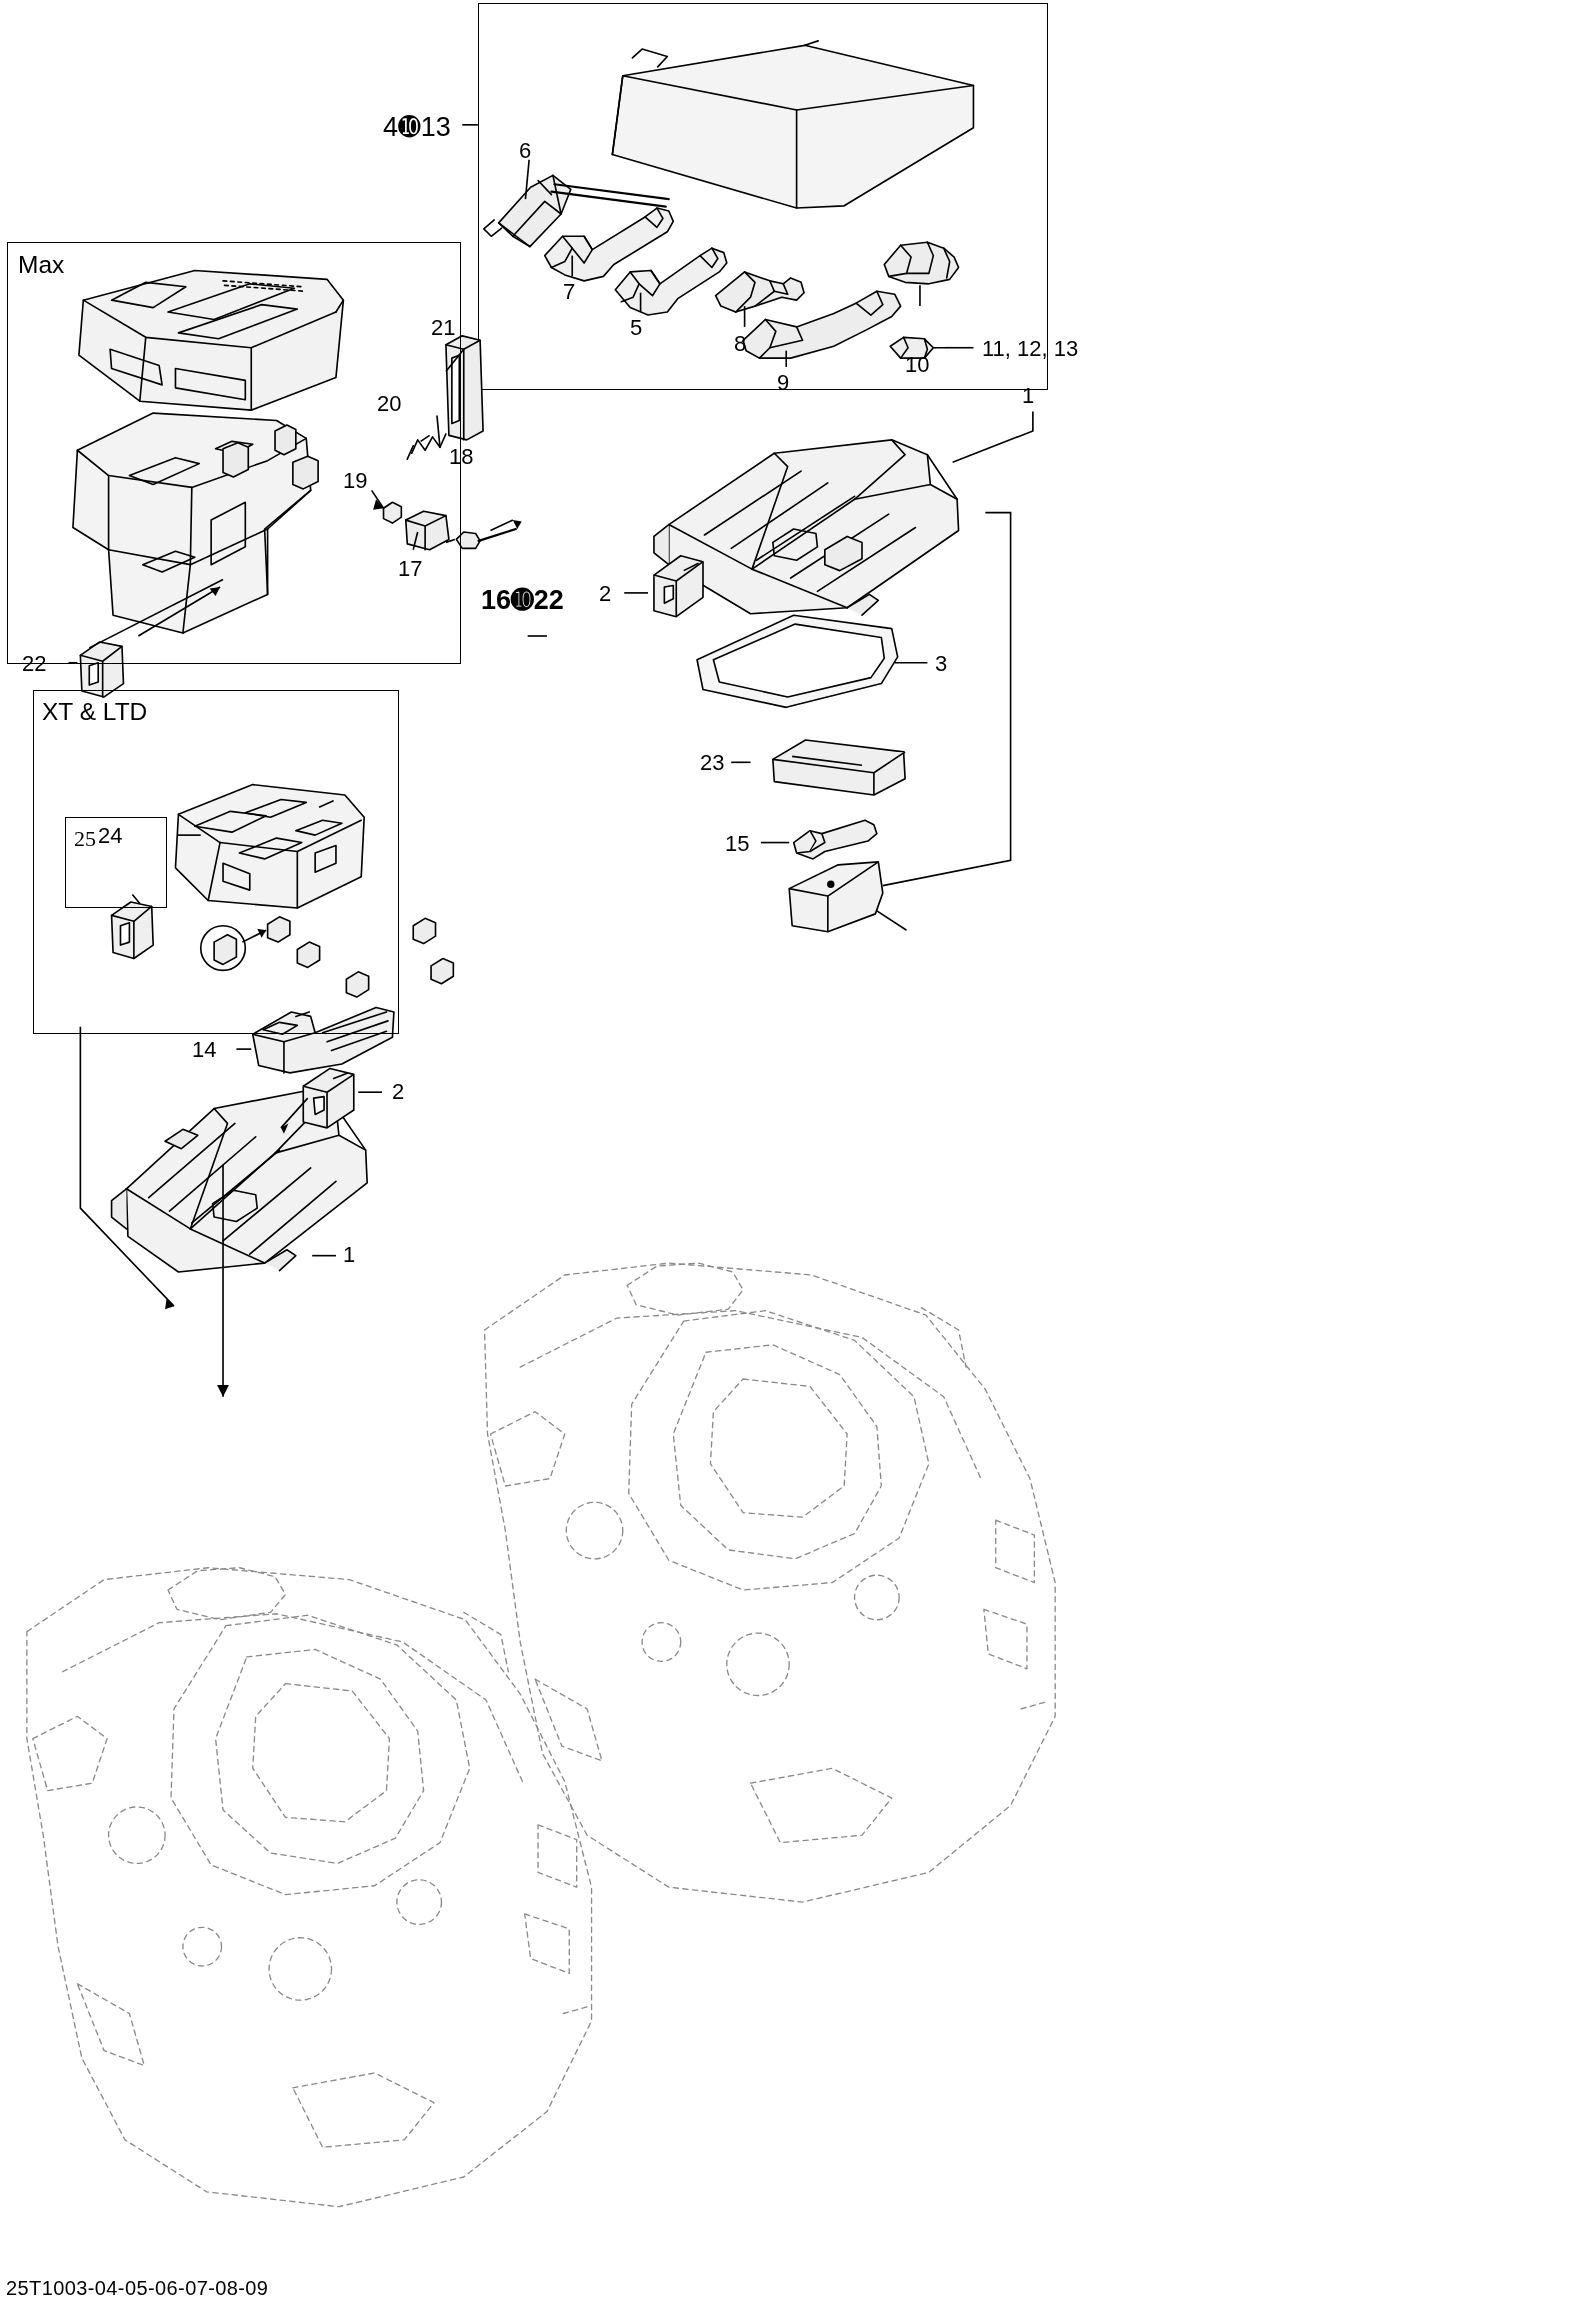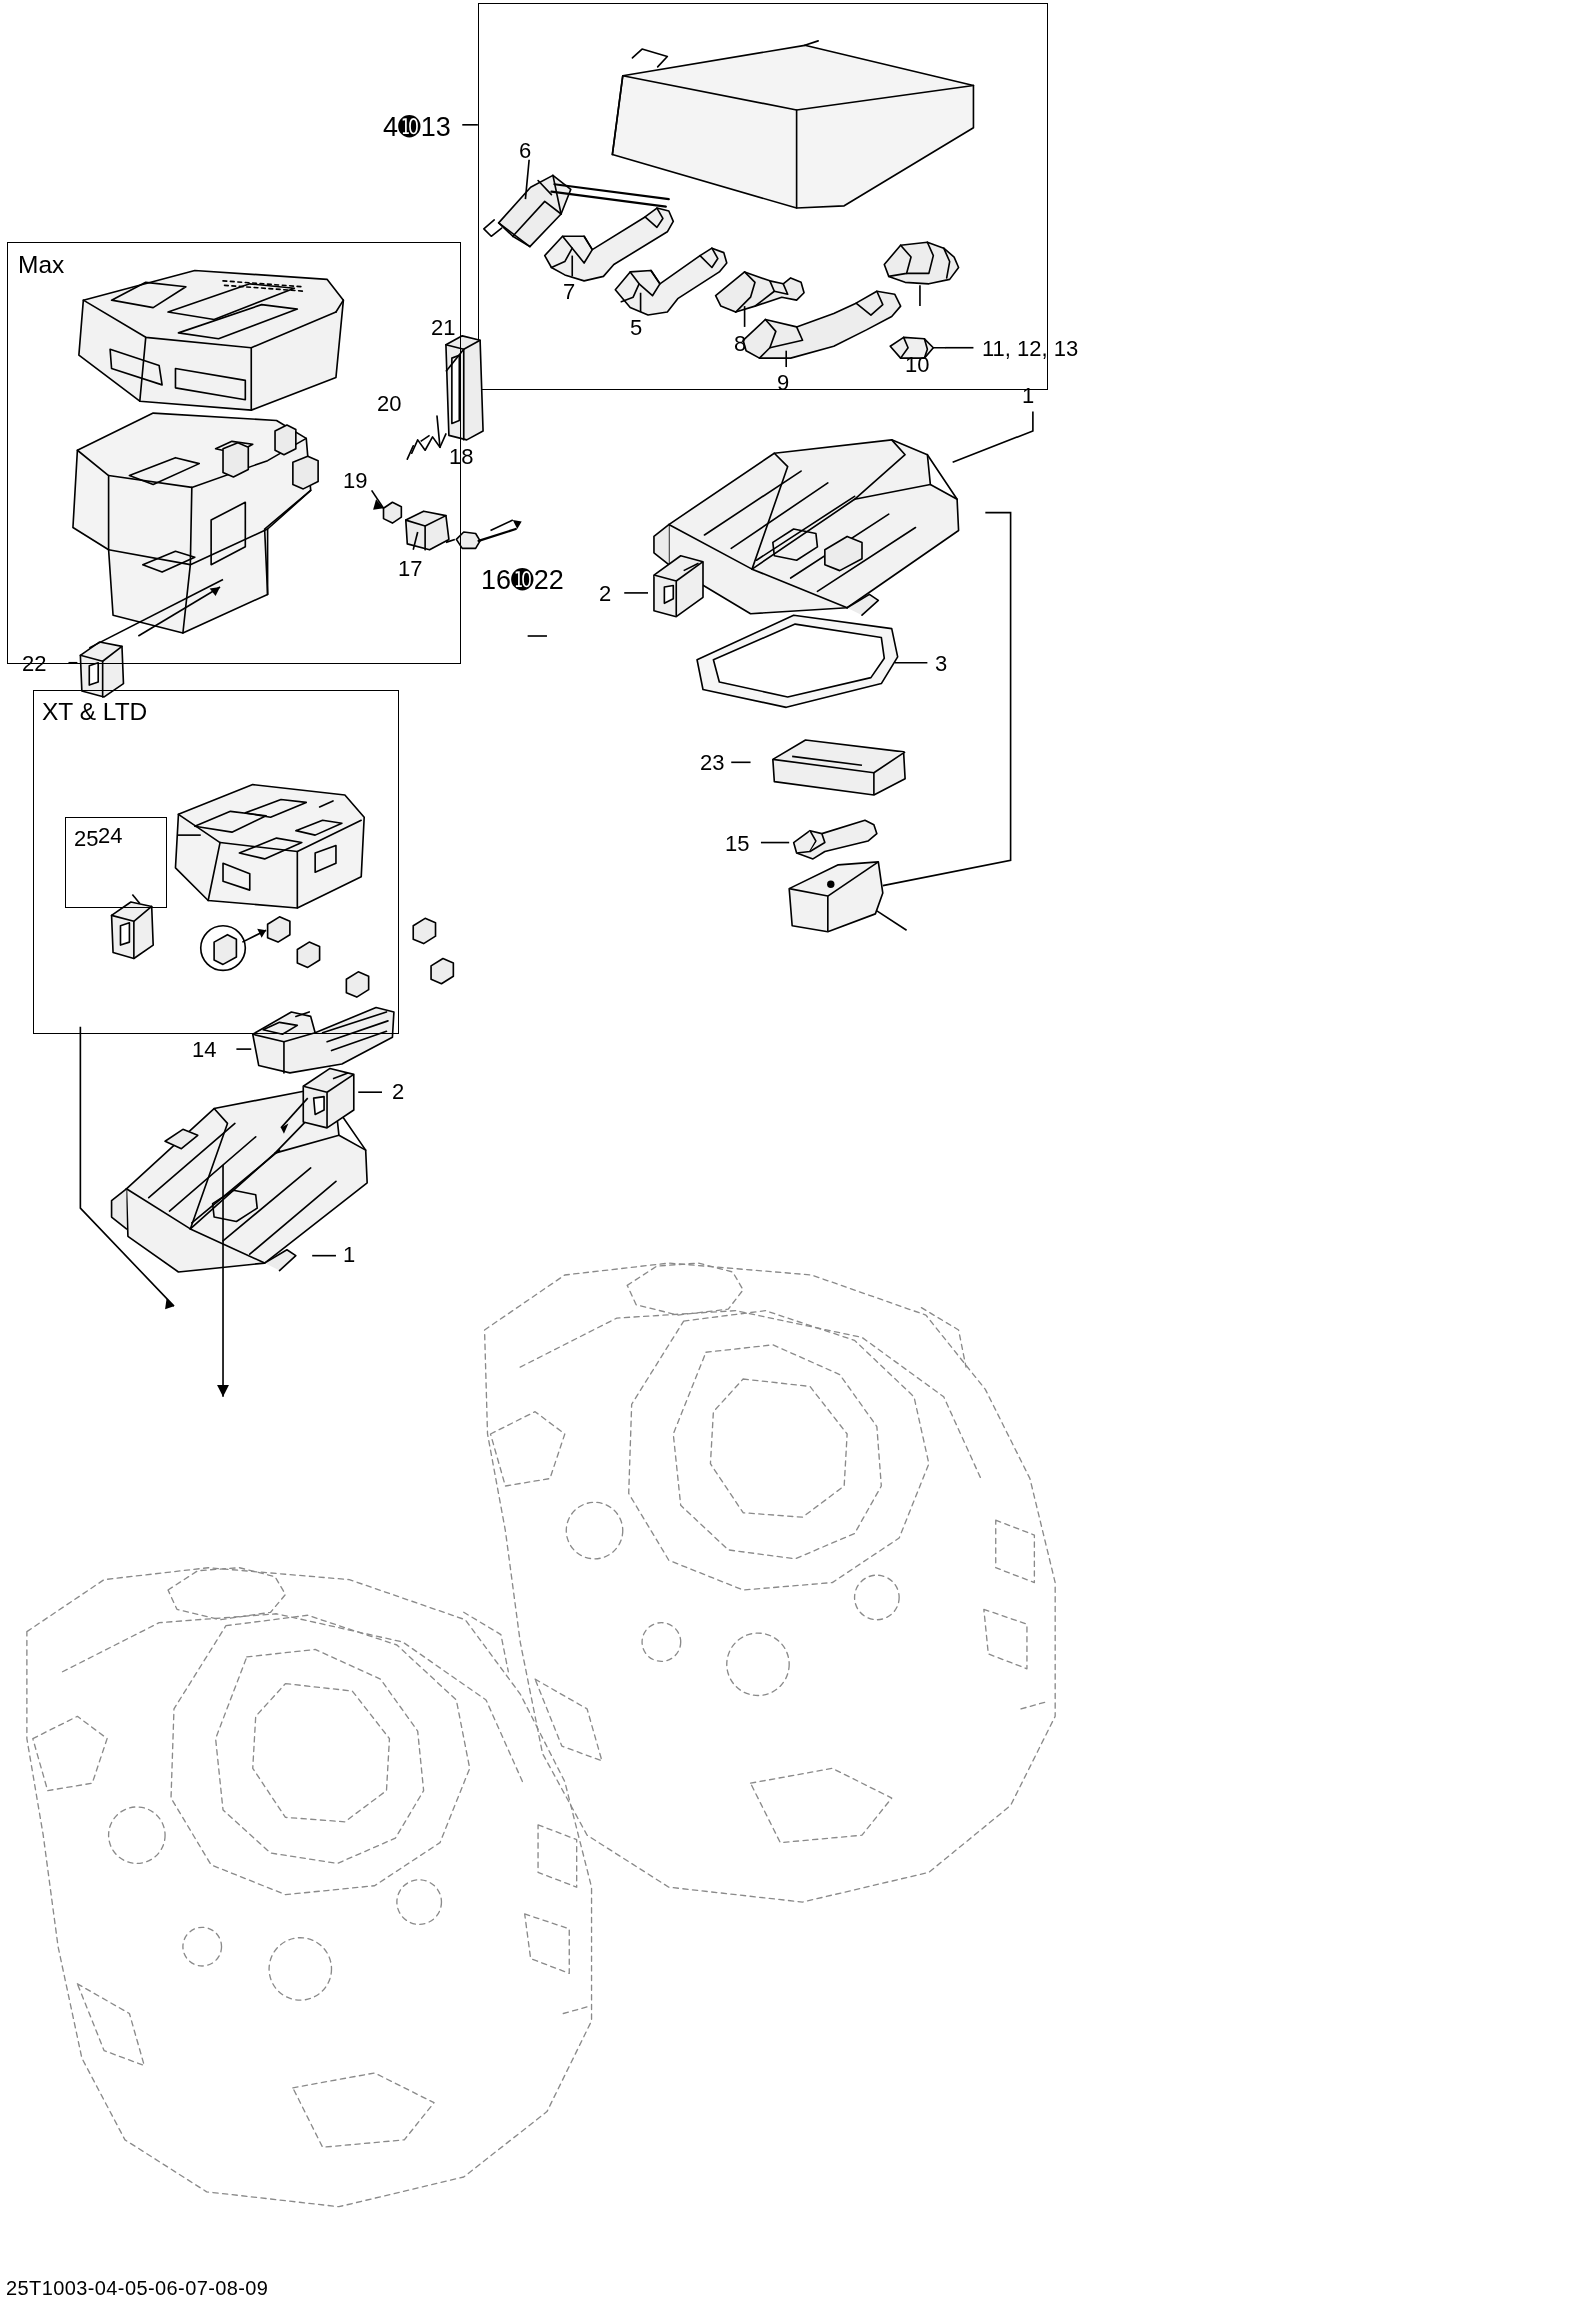--- a/index.html
+++ b/index.html
@@ -410,30 +410,30 @@
   <div class="label" style="left:777px; top:370px;">9</div>
   <div class="label" style="left:905px; top:311px;margin-top:41px;">10</div>
   <div class="label" style="left:982px; top:336px;">11, 12, 13</div>
 
   <div class="label" style="left:1022px; top:383px;">1</div>
   <div class="label" style="left:599px; top:581px;">2</div>
   <div class="label" style="left:935px; top:651px;">3</div>
   <div class="label" style="left:700px; top:750px;">23</div>
   <div class="label" style="left:725px; top:831px;">15</div>
 
-  <div class="label big" style="left:481px; top:564px;">16➓22</div>
+  <div class="label big" style="left:481px; top:584px;font-weight:bold;">16➓22</div>
   <div class="label" style="left:431px; top:315px;">21</div>
   <div class="label" style="left:377px; top:391px;">20</div>
   <div class="label" style="left:343px; top:468px;">19</div>
   <div class="label" style="left:449px; top:444px;">18</div>
   <div class="label" style="left:398px; top:556px;text-align:center;">17</div>
   <div class="label" style="left:22px; top:651px;">22</div>
 
   <div class="label" style="left:98px; top:823px;">24</div>
-  <div class="label" style="left:74px; top:826px;">25</div>
+  <div class="label" style="left:74px; top:826px;font-family:Liberation Serif, serif;">25</div>
   <div class="label" style="left:192px; top:1037px;">14</div>
 
   <div class="label" style="left:392px; top:1079px;">2</div>
   <div class="label" style="left:343px; top:1242px;">1</div>
 
   <div class="footer">25T1003-04-05-06-07-08-09</div>
 
 </div>
 
 

